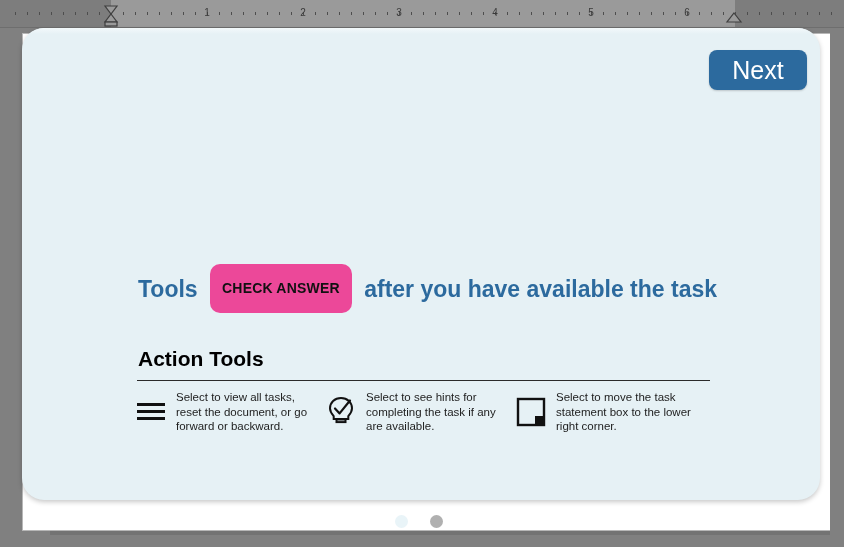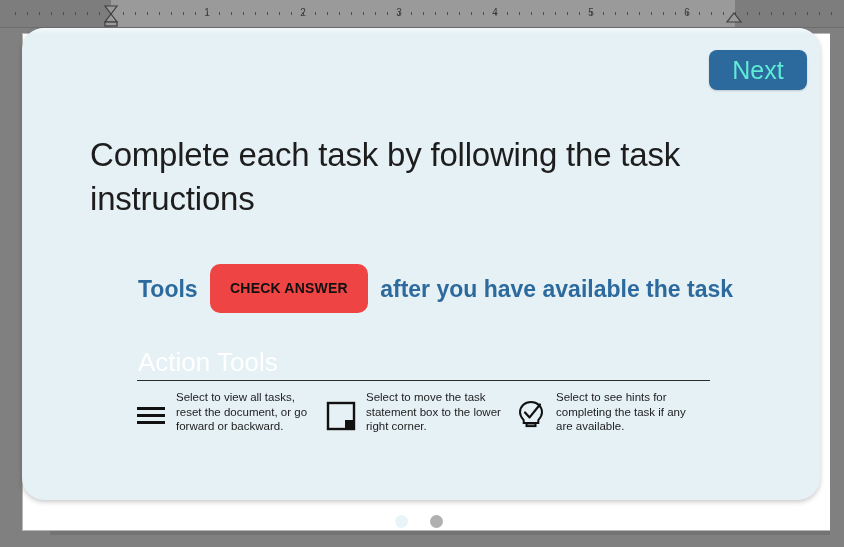--- a/index.html
+++ b/index.html
@@ -133,21 +133,21 @@
   
   .next-button {
     position: absolute;
     left: 709px;
     top: 50px;
     width: 98px;
     height: 40px;
     background: #2c6a9e;
     border-radius: 8px;
     border: none;
-    color: #5eead4;
+    color: #ffffff;
     font-family: "Liberation Sans", sans-serif;
     font-size: 25px;
     line-height: 40px;
     text-align: center;
     padding: 0;
     cursor: pointer;
     box-shadow: 0 1px 2px rgba(0, 0, 0, 0.18);
   }
 
   
@@ -171,61 +171,61 @@
     top: 264px;
     width: 760px;
     white-space: nowrap;
     font-size: 23px;
     line-height: 34px;
     font-weight: bold;
     color: #2c6a9e;
   }
   .check-badge {
     display: inline-block;
-    background: #ef4444;
+    background: #ec4899;
     color: #111111;
     font-size: 14px;
     font-weight: bold;
     letter-spacing: 0.2px;
     border-radius: 10px;
-    padding: 7px 20px 8px;
+    padding: 7px 12px 8px;
     vertical-align: 4px;
     margin: 0 6px;
     cursor: pointer;
   }
 
   
   .tools-heading {
     position: absolute;
     left: 138px;
     top: 347px;
-    font-size: 26px;
-    font-weight: normal;
-    color: #ffffff;
+    font-size: 21px;
+    font-weight: bold;
+    color: #000000;
     margin: 0;
   }
   .tools-rule {
     position: absolute;
     left: 137px;
     top: 380px;
     width: 573px;
     height: 1px;
     background: #2b2b2b;
   }
   .tools-row {
     position: absolute;
     left: 133px;
     top: 390px;
     width: 600px;
     display: flex;
     align-items: flex-start;
   }
   .tool {
     display: flex;
-    align-items: flex-end;
+    align-items: center;
     width: 190px;
     margin-right: 0;
   }
   .tool-icon {
     width: 36px;
     min-width: 36px;
     height: 36px;
     margin-right: 7px;
     display: flex;
     align-items: center;
@@ -371,21 +371,20 @@
 
   <div class="doc-page-shadow"></div>
   <div class="doc-page"></div>
 
   <div class="card">
     <div class="card-gloss"></div>
   </div>
 
   <button class="next-button">Next</button>
 
-  <h1 class="headline">Complete each task by following the task instructions</h1>
 
   <div class="select-line">
     <span>Tools</span>
     <span class="check-badge">CHECK ANSWER</span>
     <span>after you have available the task</span>
   </div>
 
   <h2 class="tools-heading">Action Tools</h2>
   <div class="tools-rule"></div>
 
@@ -397,39 +396,39 @@
           <rect x="1" y="3" width="28" height="3" fill="#111111"></rect>
           <rect x="1" y="10" width="28" height="3" fill="#111111"></rect>
           <rect x="1" y="17" width="28" height="3" fill="#111111"></rect>
         </svg>
       </span>
       <span class="tool-text">Select to view all tasks, reset the document, or go forward or backward.</span>
     </div>
 
     <div class="tool">
       <span class="tool-icon">
-        <svg width="30" height="30" viewBox="0 0 30 30">
-          <rect x="2" y="2" width="26" height="26" fill="none" stroke="#111111" stroke-width="2.4"></rect>
-          <rect x="19" y="19" width="9" height="9" fill="#111111"></rect>
-        </svg>
-      </span>
-      <span class="tool-text">Select to move the task statement box to the lower right corner.</span>
-    </div>
-
-    <div class="tool">
-      <span class="tool-icon">
         <svg width="30" height="32" viewBox="0 0 30 32">
           <path d="M15 2 C8.6 2 4 6.6 4 12.3 C4 16 6 18.2 7.7 20.2 L7.7 23 L22.3 23 L22.3 20.2 C24 18.2 26 16 26 12.3 C26 6.6 21.4 2 15 2 Z" fill="none" stroke="#111111" stroke-width="2"></path>
           <rect x="10.5" y="23.5" width="9" height="2.6" fill="none" stroke="#111111" stroke-width="2"></rect>
           <path d="M9 12.5 L13.6 17.4 L24 4.5" fill="none" stroke="#111111" stroke-width="2.2" stroke-linecap="round" stroke-linejoin="round"></path>
         </svg>
       </span>
       <span class="tool-text">Select to see hints for completing the task if any are available.</span>
     </div>
 
+    <div class="tool">
+      <span class="tool-icon">
+        <svg width="30" height="30" viewBox="0 0 30 30">
+          <rect x="2" y="2" width="26" height="26" fill="none" stroke="#111111" stroke-width="2.4"></rect>
+          <rect x="19" y="19" width="9" height="9" fill="#111111"></rect>
+        </svg>
+      </span>
+      <span class="tool-text">Select to move the task statement box to the lower right corner.</span>
+    </div>
+
   </div>
 
   <div class="dots">
     <div class="dot active"></div>
     <div class="dot"></div>
   </div>
 
   <div class="right-edge"></div>
 
 </div>

